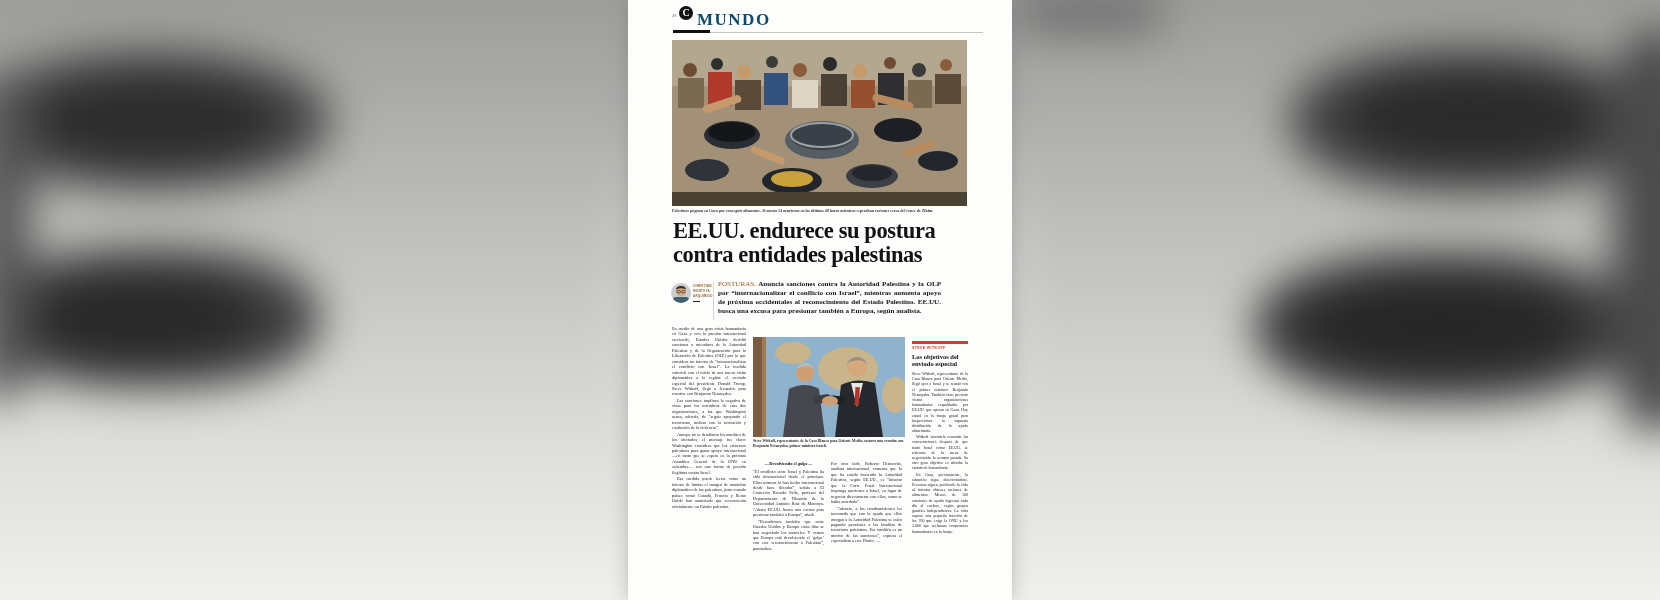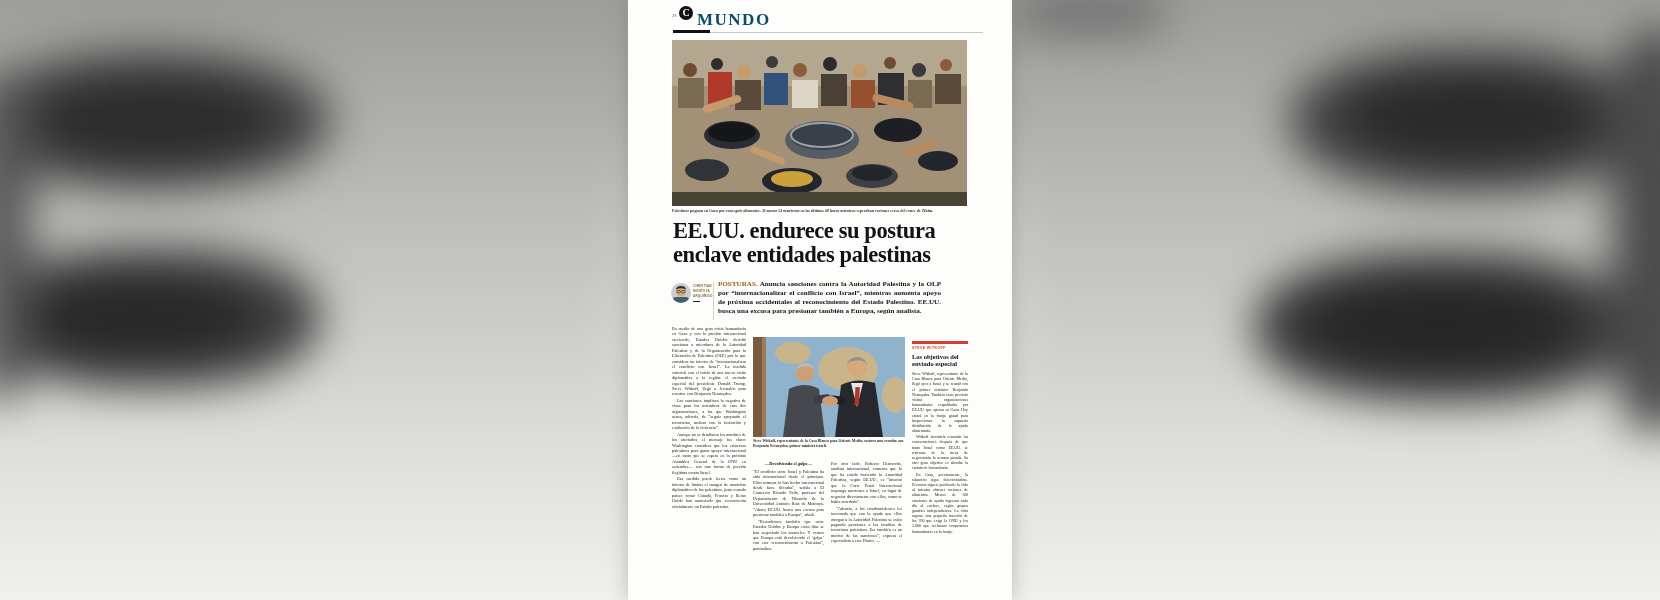--- a/index.html
+++ b/index.html
@@ -42,21 +42,21 @@
   .headline{position:absolute;left:45px;top:219px;width:302px;font-size:22.5px;line-height:1.05;
     letter-spacing:-.4px;font-weight:600;color:#121212;}
 
   .byline-avatar{position:absolute;left:43px;top:283px;width:20px;height:20px;border-radius:50%;overflow:hidden;}
   .byline-name{position:absolute;left:65px;top:284px;width:19px;font-size:3.1px;font-weight:bold;
     letter-spacing:.2px;line-height:1.6;color:var(--byline-gold);font-family:"Liberation Sans",sans-serif;}
   .byline-name::after{content:"";display:block;width:7px;height:1px;background:#222;margin-top:2px;}
   .byline-divider{position:absolute;left:85px;top:282px;width:1px;height:38px;background:#d2d2d0;}
   .lead{position:absolute;left:90px;top:280px;width:223px;font-size:7.1px;line-height:1.28;
     font-weight:600;text-align:justify;color:#161616;}
-  .lead .kicker{color:var(--kicker-brown);font-weight:bold;}
+  .lead .kicker{color:var(--kicker-brown);font-weight:normal;}
 
   .bodytext{position:absolute;font-size:4.3px;line-height:1.27;text-align:justify;color:#242424;}
   .bodytext p+p{text-indent:5px;margin-top:1px;}
   .col1{left:44px;top:326px;width:74px;}
   .col2{left:125px;top:461px;width:71px;}
   .col3{left:203px;top:461px;width:71px;}
   .subhead{font-size:4.4px;font-weight:bold;text-align:center;margin-bottom:2px;color:#111;}
 
   .fig2{position:absolute;left:125px;top:337px;width:152px;}
   .fig2 .img{width:152px;height:100px;overflow:hidden;background:#8fb3cd;}
@@ -136,21 +136,21 @@
         <ellipse cx="200" cy="136" rx="26" ry="12" fill="#3c4046"></ellipse>
           <ellipse cx="200" cy="133" rx="20" ry="8" fill="#23262b"></ellipse>
         <ellipse cx="266" cy="121" rx="20" ry="10" fill="#23262c"></ellipse>
         <rect x="78" y="112" width="36" height="7" rx="3" fill="#c59a6d" transform="rotate(22 96 115)"></rect>
         <rect x="230" y="105" width="34" height="7" rx="3" fill="#b88a5e" transform="rotate(-20 247 108)"></rect>
         <rect y="152" width="295" height="14" fill="#4a4334"></rect>
       </svg>
     </div>
     <p class="caption-main">Palestinos pugnan en Gaza por conseguir alimentos. Al menos 54 murieron en las últimas 48 horas mientras esperaban raciones cerca del cruce de Zikim.</p>
 
-    <h1 class="headline">EE.UU. endurece su postura enclave entidades palestinas</h1>
+    <h1 class="headline">EE.UU. endurece su postura contra entidades palestinas</h1>
 
     <div class="byline-avatar">
       <svg width="20" height="20" viewBox="0 0 20 20">
         <rect width="20" height="20" fill="#c9cdd0"></rect>
         <rect x="2" y="14" width="16" height="6" rx="3" fill="#40606e"></rect>
         <circle cx="10" cy="8.5" r="5" fill="#d9a97c"></circle>
         <path d="M5 7 Q5 3 10 3 Q15 3 15 7 L14 6 Q10 4.5 6 6 Z" fill="#332e2a"></path>
         <rect x="6" y="7.5" width="3.4" height="2.4" rx="1" fill="none" stroke="#222" stroke-width=".6"></rect>
         <rect x="10.6" y="7.5" width="3.4" height="2.4" rx="1" fill="none" stroke="#222" stroke-width=".6"></rect>
       </svg>

